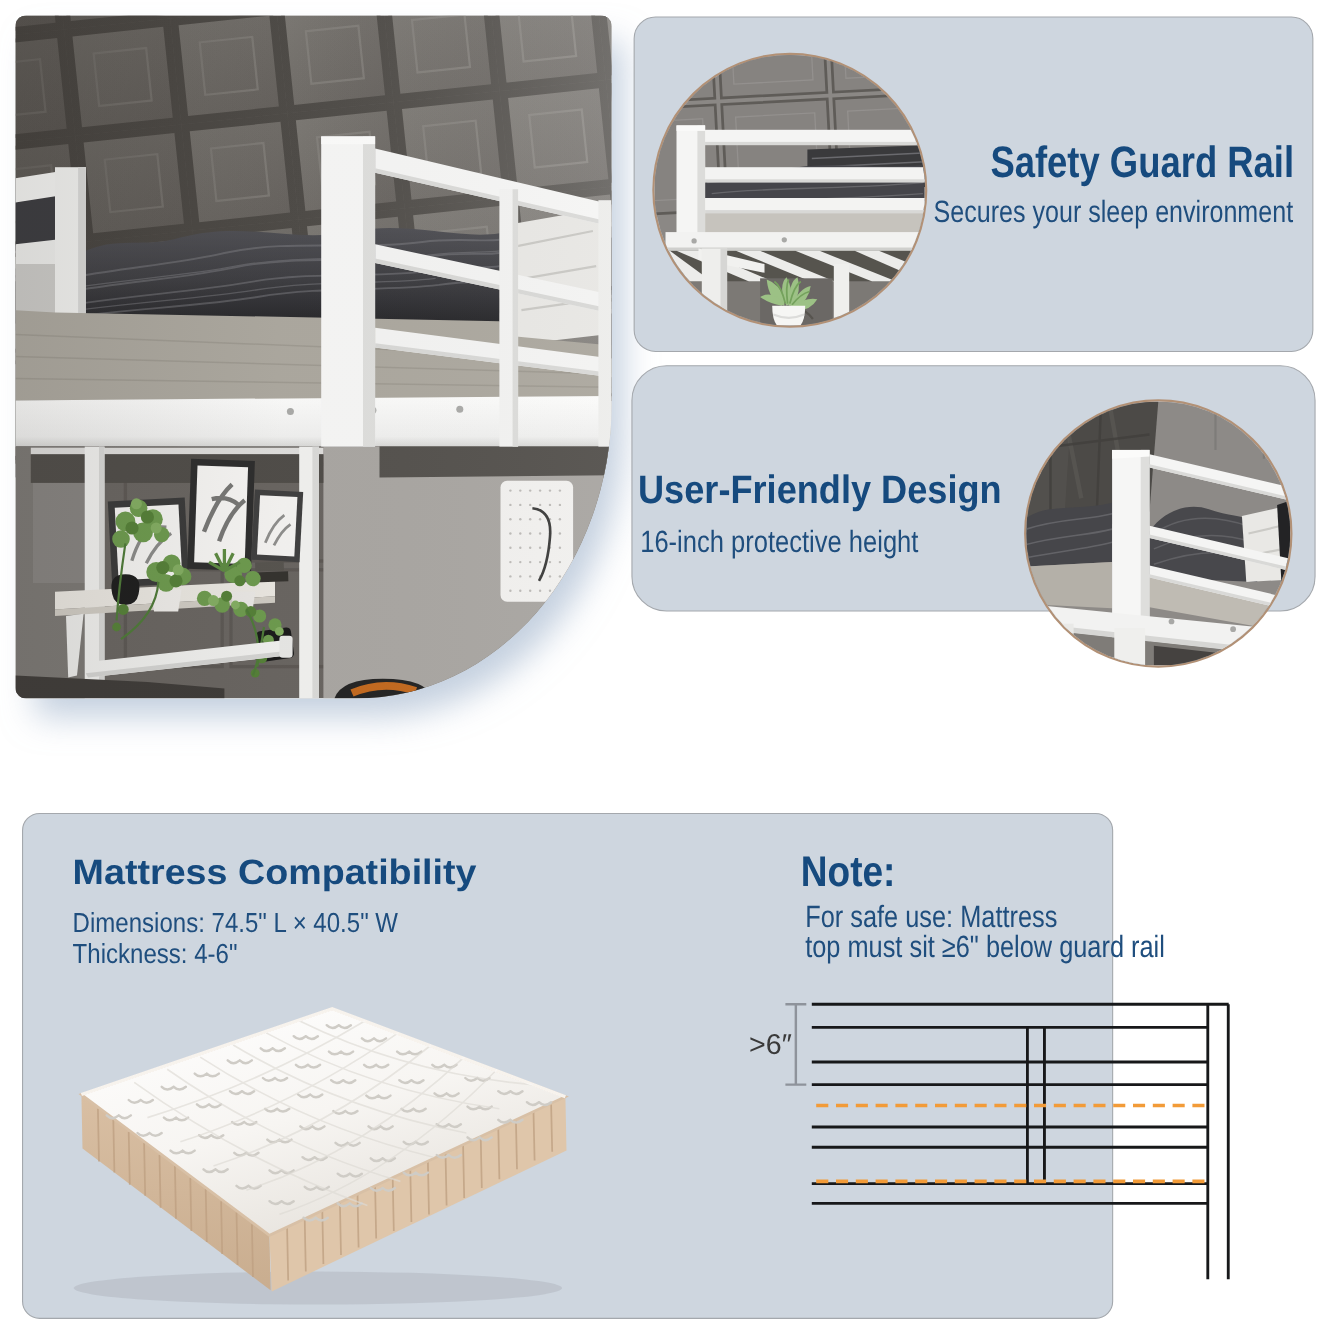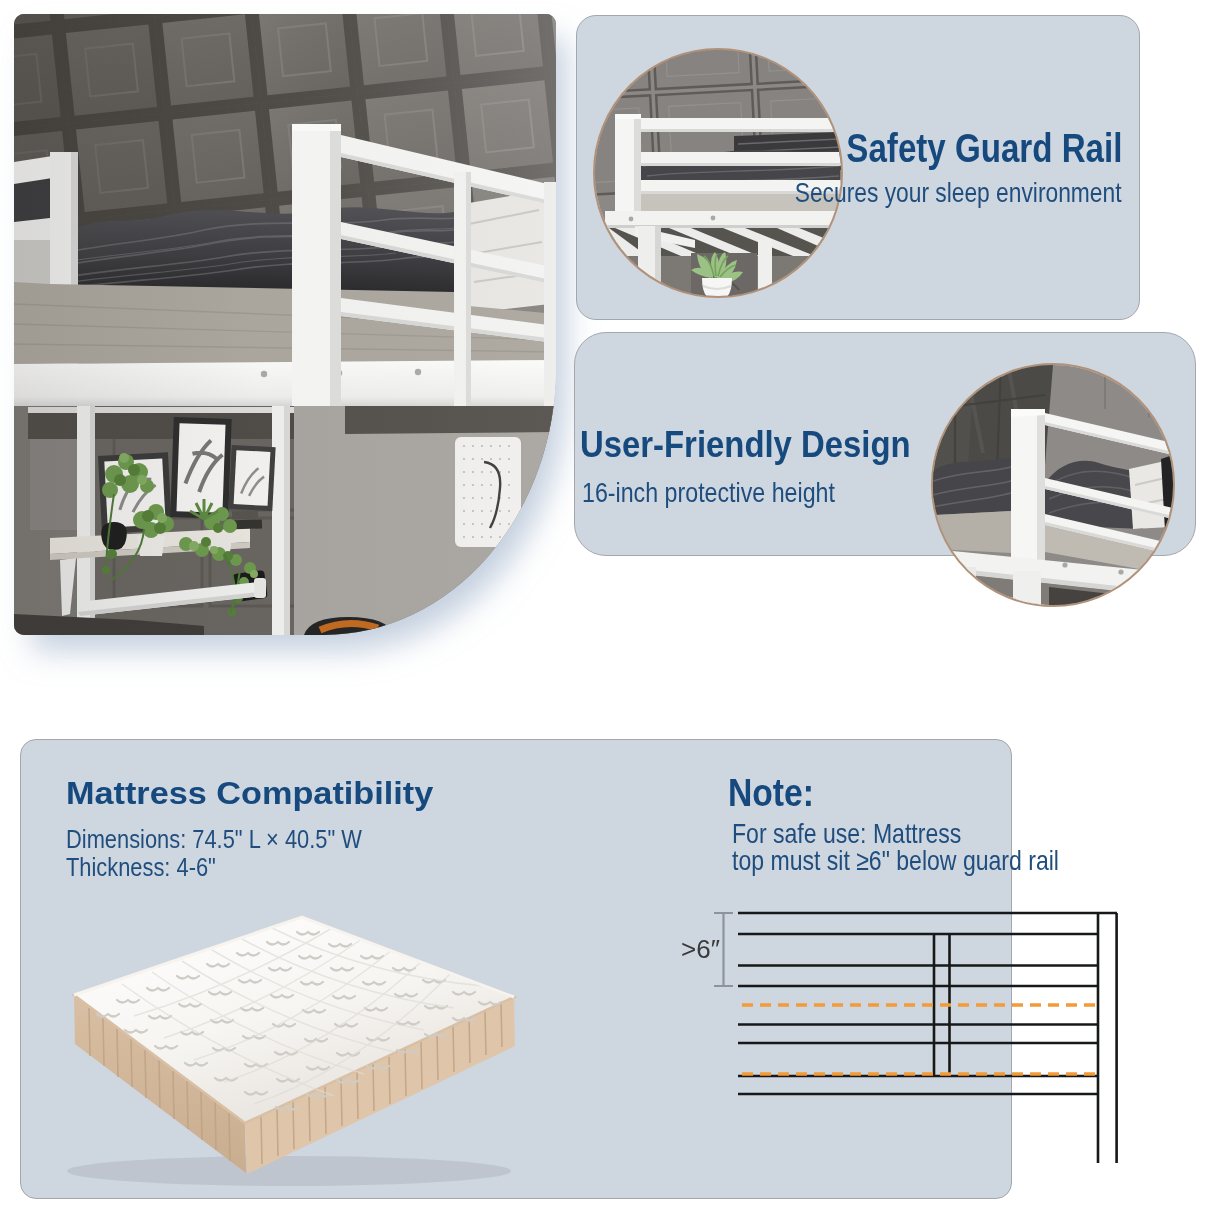--- a/index.html
+++ b/index.html
@@ -329,21 +329,21 @@
     <rect x="530" y="168" width="12" height="224" fill="#ededeb"></rect>
     <rect x="278" y="110" width="49" height="282" fill="#f6f6f5"></rect>
     <rect x="316" y="110" width="11" height="282" fill="#dededc"></rect>
     <rect x="278" y="110" width="49" height="7" fill="#fbfbfa"></rect>
   </g>
 
   <rect x="0" y="0" width="542" height="621" fill="url(#wallshade)" opacity=".25"></rect>
 </svg>
 </div>
 
-<div class="card" id="card1" style="left:576px;top:15px;width:564px;height:305px;border-radius:20px;padding-left:11px;">
+<div class="card" id="card1" style="left:576px;top:15px;width:618px;height:305px;border-radius:20px;padding-left:11px;">
 
   <div style="position:absolute;left:16px;top:32px;width:250px;height:250px;border-radius:50%;
        overflow:hidden;border:2px solid #b29176;box-sizing:border-box;">
   <svg width="246" height="246" viewBox="0 0 246 246" xmlns="http://www.w3.org/2000/svg">
     <rect x="0" y="0" width="246" height="246" fill="#8b8885"></rect>
 
     <g transform="rotate(-3 120 60)" stroke="#5f5c58" stroke-width="2.5" fill="#868380">
       <rect x="-40" y="-60" width="96" height="96"></rect>
           <rect x="62" y="-60" width="96" height="96"></rect>
           <rect x="164" y="-60" width="96" height="96"></rect>

